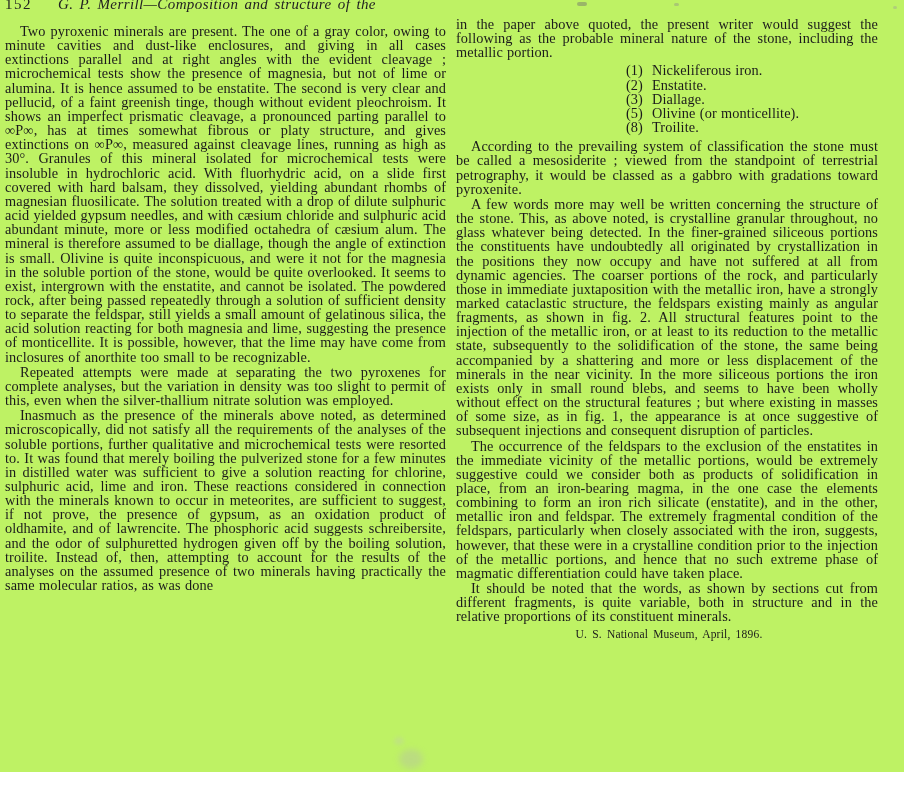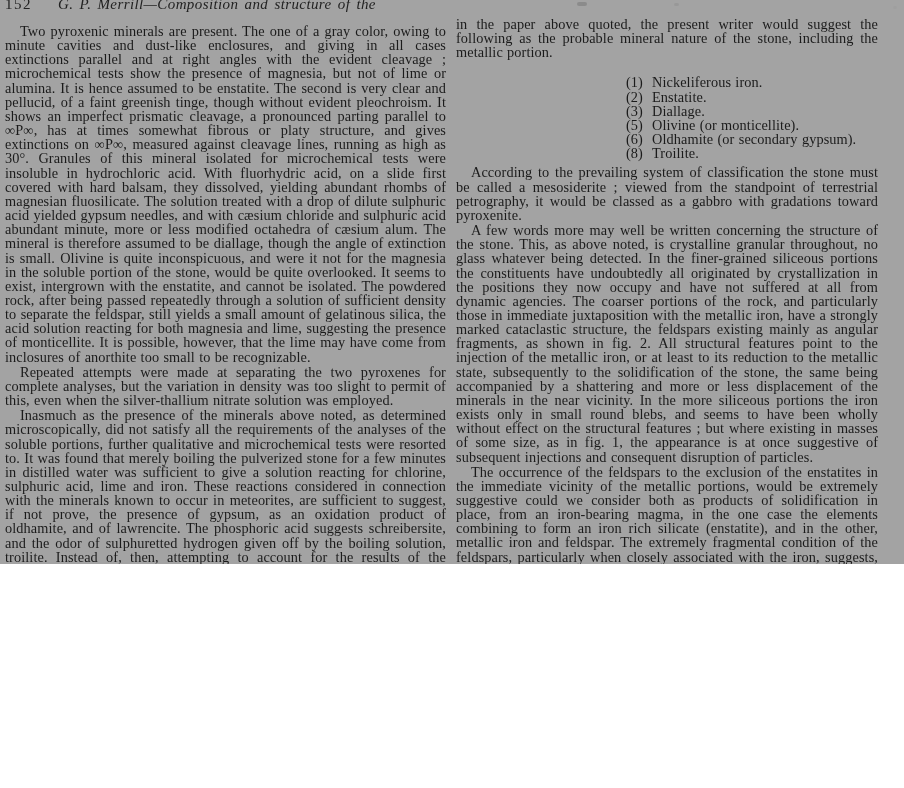--- a/index.html
+++ b/index.html
@@ -1,20 +1,20 @@
 <!DOCTYPE html>
 <html><head>
 <meta charset="utf-8">
 <style>
   html, body { margin: 0; padding: 0; background: #ffffff; }
   .page {
     position: relative;
     width: 904px;
-    height: 564px;
-    background: #a3a3a3;
+    height: 772px;
+    background: #bef264;
     font-family: "Liberation Serif", serif;
     color: #1b1b1b;
     overflow: hidden;
     -webkit-font-smoothing: antialiased;
   }
   .running-head {
     position: absolute;
     top: -4px;
     left: 5px;
     font-size: 15px;
@@ -32,21 +32,21 @@
     letter-spacing: 0.1px;
     word-spacing: 0.6px;
   }
   .col-left  { left: 5px;   top: 24px; width: 441px; }
   .col-right { left: 456px; top: 17px; width: 422px; }
 
   .col p { margin: 0 0 1px 0; text-indent: 15px; }
   .col p.no-indent { text-indent: 0; }
 
   .mineral-list {
-    margin: 16px 0 5px 0;
+    margin: 4px 0 5px 0;
     padding-left: 170px;
     text-align: left;
   }
   .mineral-item { white-space: nowrap; line-height: 14.15px; }
   .mineral-num { display: inline-block; margin-right: 9px; }
 
   .footnote {
     font-size: 11.5px;
     line-height: 13px;
     margin-top: 4px;
@@ -81,21 +81,20 @@
   </div>
 
   <div class="col col-right">
     <p class="no-indent">in the paper above quoted, the present writer would suggest the following as the probable mineral nature of the stone, including the metallic portion.</p>
 
     <div class="mineral-list">
       <div class="mineral-item"><span class="mineral-num">(1)</span><span>Nickeliferous iron.</span></div>
       <div class="mineral-item"><span class="mineral-num">(2)</span><span>Enstatite.</span></div>
       <div class="mineral-item"><span class="mineral-num">(3)</span><span>Diallage.</span></div>
       <div class="mineral-item"><span class="mineral-num">(5)</span><span>Olivine (or monticellite).</span></div>
-      <div class="mineral-item"><span class="mineral-num">(6)</span><span>Oldhamite (or secondary gypsum).</span></div>
       <div class="mineral-item"><span class="mineral-num">(8)</span><span>Troilite.</span></div>
     </div>
 
     <p>According to the prevailing system of classification the stone must be called a mesosiderite ; viewed from the standpoint of terrestrial petrography, it would be classed as a gabbro with gradations toward pyroxenite.</p>
     <p>A few words more may well be written concerning the structure of the stone.  This, as above noted, is crystalline granular throughout, no glass whatever being detected.  In the finer-grained siliceous portions the constituents have undoubtedly all originated by crystallization in the positions they now occupy and have not suffered at all from dynamic agencies.  The coarser portions of the rock, and particularly those in immediate juxtaposition with the metallic iron, have a strongly marked cataclastic structure, the feldspars existing mainly as angular fragments, as shown in fig. 2.  All structural features point to the injection of the metallic iron, or at least to its reduction to the metallic state, subsequently to the solidification of the stone, the same being accompanied by a shattering and more or less displacement of the minerals in the near vicinity.  In the more siliceous portions the iron exists only in small round blebs, and seems to have been wholly without effect on the structural features ; but where existing in masses of some size, as in fig. 1, the appearance is at once suggestive of subsequent injections and consequent disruption of particles.</p>
     <p>The occurrence of the feldspars to the exclusion of the enstatites in the immediate vicinity of the metallic portions, would be extremely suggestive could we consider both as products of solidification in place, from an iron-bearing magma, in the one case the elements combining to form an iron rich silicate (enstatite), and in the other, metallic iron and feldspar. The extremely fragmental condition of the feldspars, particularly when closely associated with the iron, suggests, however, that these were in a crystalline condition prior to the injection of the metallic portions, and hence that no such extreme phase of magmatic differentiation could have taken place.</p>
     <p>It should be noted that the words, as shown by sections cut from different fragments, is quite variable, both in structure and in the relative proportions of its constituent minerals.</p>
 
     <div class="footnote">U. S. National Museum, April, 1896.</div>
   </div>

